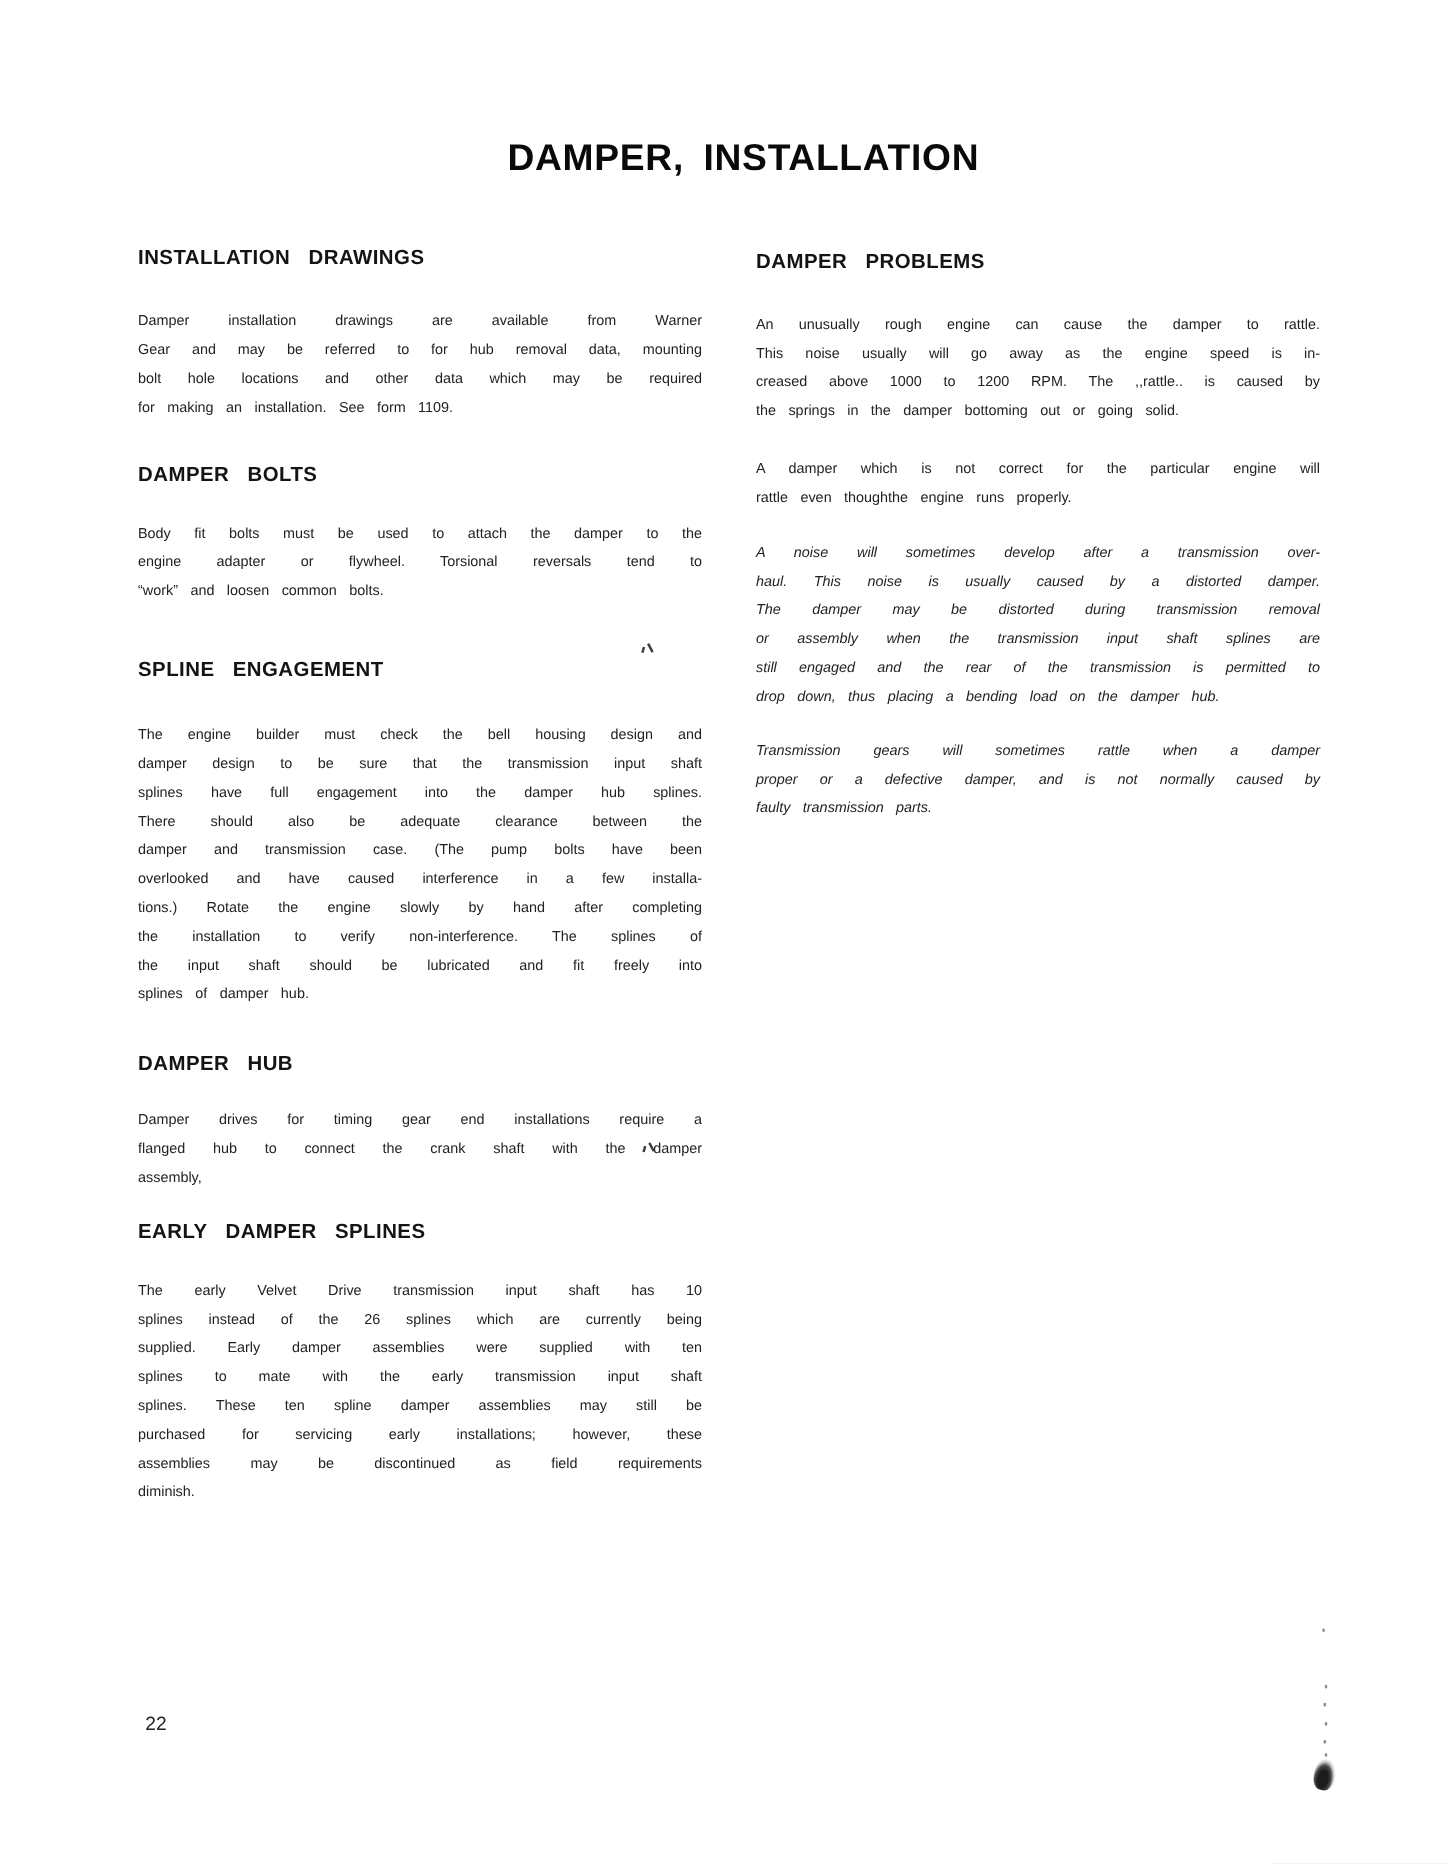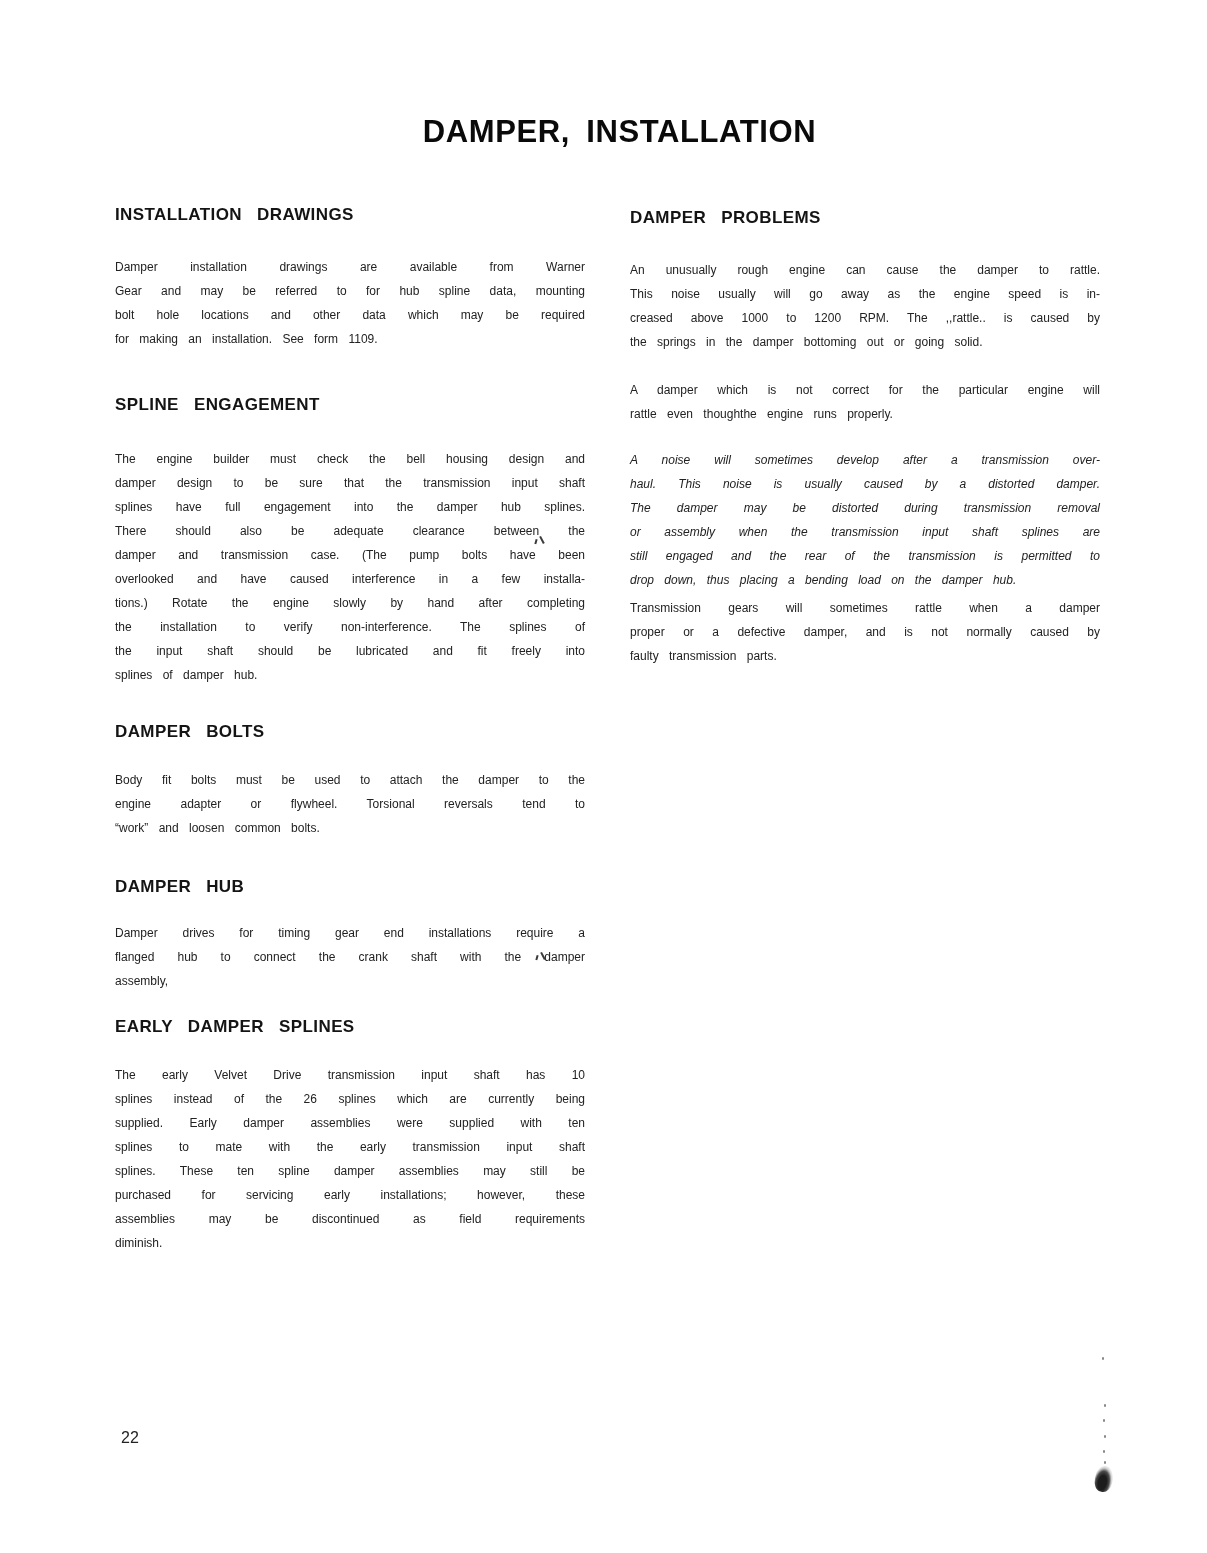--- a/index.html
+++ b/index.html
@@ -51,21 +51,21 @@
     text-align: justify;
     text-align-last: justify;
   }
   .para .ln-last {
     text-align: justify;
     text-align-last: left;
     word-spacing: 7px;
   }
   
   .mt0  { margin-top: 0; }
-  .mt20 { margin-top: 4px; }
+  .mt20 { margin-top: 21px; font-style: italic; }
   .mt22 { margin-top: 22px; font-style: italic; }
   .mt24 { margin-top: 24px; }
   .mt26 { margin-top: 26px; }
   .mt30 { margin-top: 30px; }
   .mt32 { margin-top: 32px; }
   .mt35 { margin-top: 35px; }
   .mt37 { margin-top: 37px; }
   .mt44 { margin-top: 44px; }
   .page-number {
     position: absolute;
@@ -109,49 +109,49 @@
 
 <div class="page">
 
   <h1 class="doc-title">DAMPER, INSTALLATION</h1>
 
   <div class="col col-left">
     <section>
       <h2 class="shead mt0">INSTALLATION DRAWINGS</h2>
       <div class="para mt30">
           <div class="ln">Damper installation drawings are available from Warner</div>
-          <div class="ln">Gear and may be referred to for hub spline data, mounting</div>
+          <div class="ln">Gear and may be referred to for hub removal data, mounting</div>
           <div class="ln">bolt hole locations and other data which may be required</div>
           <div class="ln ln-last">for making an installation. See form 1109.</div>
+        </div>
+    </section>
+    <section>
+      <h2 class="shead mt35">DAMPER BOLTS</h2>
+      <div class="para mt26">
+          <div class="ln">Body fit bolts must be used to attach the damper to the</div>
+          <div class="ln">engine adapter or flywheel. Torsional reversals tend to</div>
+          <div class="ln ln-last">“work” and loosen common bolts.</div>
         </div>
     </section>
     <section>
       <h2 class="shead mt44">SPLINE ENGAGEMENT</h2>
       <div class="para mt32">
           <div class="ln">The engine builder must check the bell housing design and</div>
           <div class="ln">damper design to be sure that the transmission input shaft</div>
           <div class="ln">splines have full engagement into the damper hub splines.</div>
           <div class="ln">There should also be adequate clearance between the</div>
           <div class="ln">damper and transmission case. (The pump bolts have been</div>
           <div class="ln">overlooked and have caused interference in a few installa-</div>
           <div class="ln">tions.) Rotate the engine slowly by hand after completing</div>
           <div class="ln">the installation to verify non-interference. The splines of</div>
           <div class="ln">the input shaft should be lubricated and fit freely into</div>
           <div class="ln ln-last">splines of damper hub.</div>
         </div>
     </section>
     <section>
-      <h2 class="shead mt35">DAMPER BOLTS</h2>
-      <div class="para mt26">
-          <div class="ln">Body fit bolts must be used to attach the damper to the</div>
-          <div class="ln">engine adapter or flywheel. Torsional reversals tend to</div>
-          <div class="ln ln-last">“work” and loosen common bolts.</div>
-        </div>
-    </section>
-    <section>
       <h2 class="shead mt37">DAMPER HUB</h2>
       <div class="para mt24">
           <div class="ln">Damper drives for timing gear end installations require a</div>
           <div class="ln">flanged hub to connect the crank shaft with the damper</div>
           <div class="ln ln-last">assembly,</div>
         </div>
     </section>
     <section>
       <h2 class="shead mt24">EARLY DAMPER SPLINES</h2>
       <div class="para mt26">

